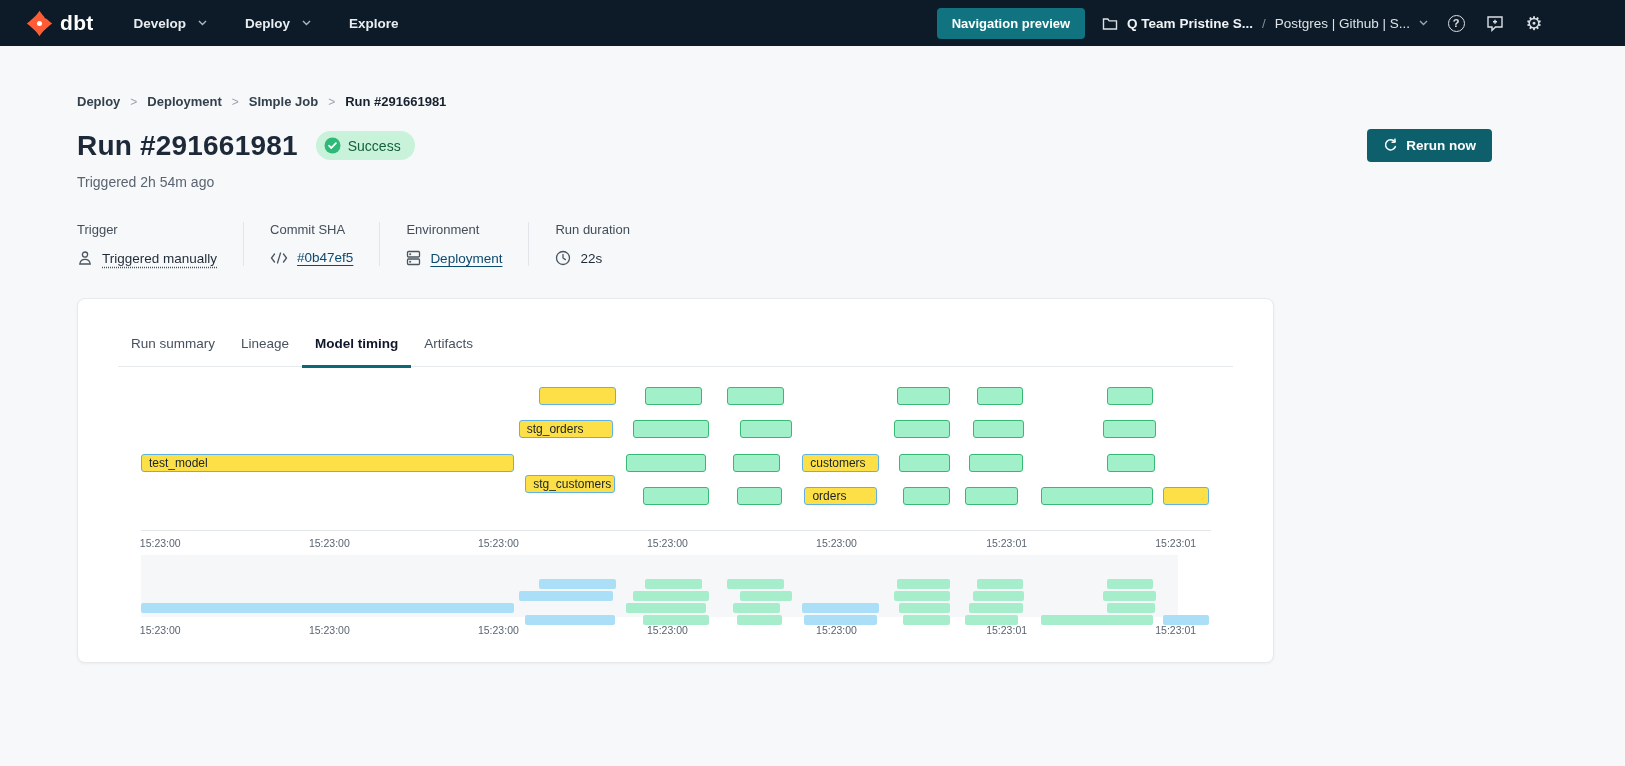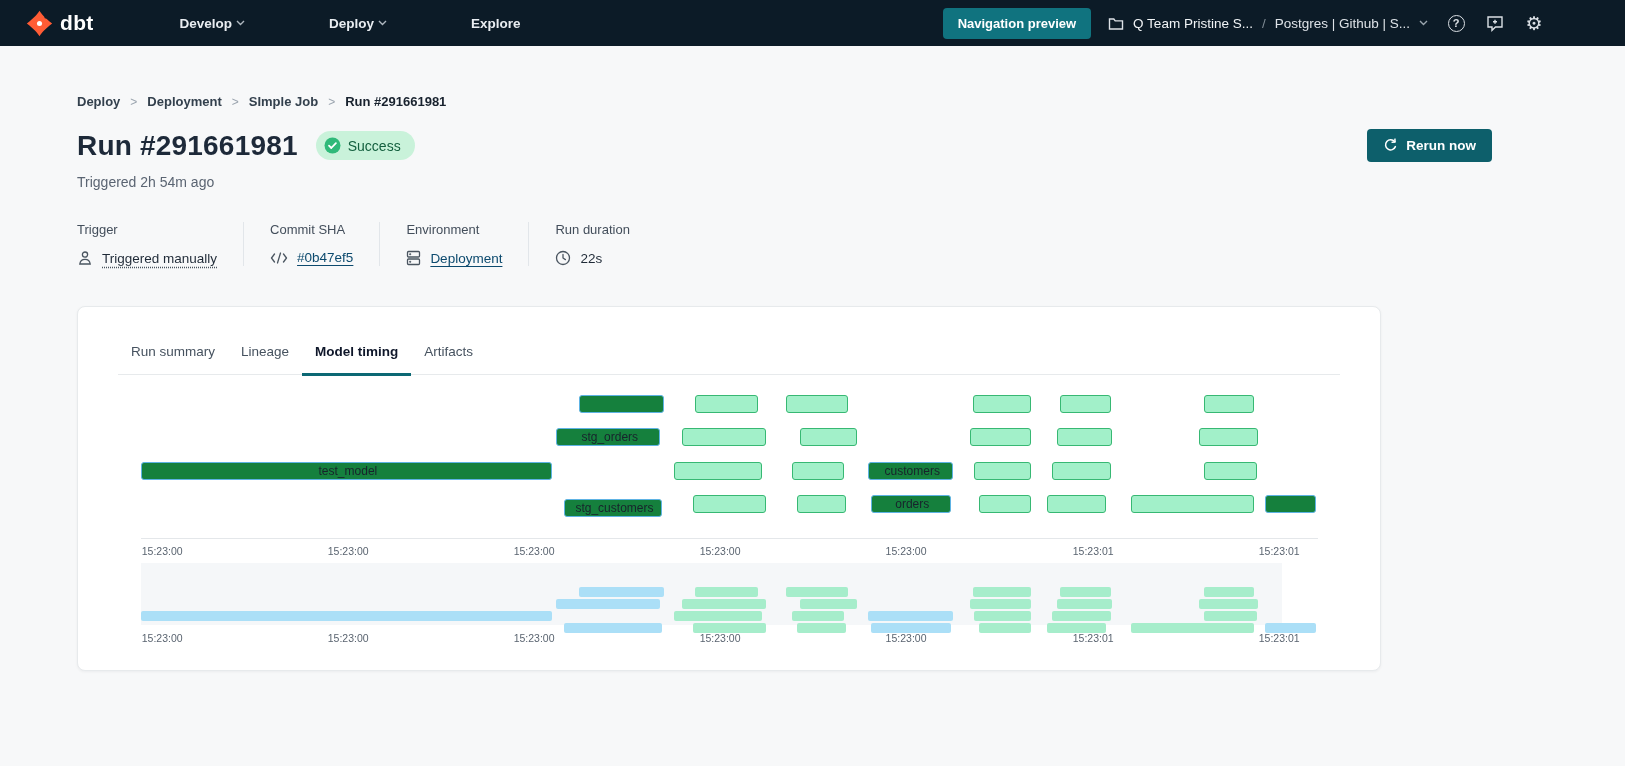--- a/index.html
+++ b/index.html
@@ -11,28 +11,28 @@
     color:#1d2939;
   }
   
   .topnav {
     height:46px; background:#0c1b27; display:flex; align-items:center;
     padding:0 80px 0 26px; color:#fff;
   }
   .brand { display:flex; align-items:center; gap:7px; margin-right:40px; }
   .brand-text { font-size:21px; font-weight:700; color:#fff; letter-spacing:.3px; }
   .primary-nav { display:flex; align-items:center; gap:38px; }
-  .nav-item { display:flex; align-items:center; gap:4px; color:#e9edf1; font-size:13.5px; font-weight:600; cursor:pointer;margin-left:46px; }
+  .nav-item { display:flex; align-items:center; gap:12px; color:#e9edf1; font-size:13.5px; font-weight:600; cursor:pointer; }
   .nav-right { margin-left:auto; display:flex; align-items:center; gap:17px; }
   .preview-btn {
     background:#10737f; color:#fff; border:none; border-radius:4px;
     font-family:inherit; font-size:13px; font-weight:600; padding:8px 15px; cursor:pointer;
   }
   .account-group { display:flex; align-items:center; gap:9px; }
-  .account-name { font-size:13.5px; font-weight:400; color:#f1f4f6; }
+  .account-name { font-size:13.5px; font-weight:700; color:#f1f4f6; }
   .account-slash { color:#7e8a94; font-size:13.5px; }
   .project-name { font-size:13.5px; color:#dde2e7; }
   .icon-btn { display:flex; align-items:center; justify-content:center; width:22px; height:22px; cursor:pointer; }
   .help-circle {
     width:17px; height:17px; border:1.5px solid #dbe0e5; border-radius:50%;
     color:#dbe0e5; font-size:11px; font-weight:700; display:flex; align-items:center; justify-content:center;
   }
   .gear-glyph { font-family:"DejaVu Sans", sans-serif; font-size:19px; color:#dbe0e5; line-height:1; }
   
   .page { padding:0; }
@@ -55,36 +55,35 @@
   
   .meta-row { margin:32px 133px 0 77px; display:flex; }
   .meta-col { padding:0 26px; border-left:1px solid #e2e6ea; }
   .meta-col:first-child { padding-left:0; border-left:none; }
   .meta-label { font-size:13px; color:#434e5b; margin-bottom:13px; }
   .meta-value { display:flex; align-items:center; gap:9px; font-size:13.5px; color:#1f2a37; }
   .meta-link { color:#0c4a6e; text-decoration:underline; text-underline-offset:3px; cursor:pointer; }
   .dotted-underline { text-decoration:underline dotted #4a5560; text-underline-offset:4px; }
   
   .card {
-    margin:40px 0 0 77px; width:1304px; height:365px;
+    margin:32px 0 0 77px; width:1197px; height:365px;
     background:#fff; border:1px solid #e7eaec; border-radius:8px;
     box-shadow:0 1px 3px rgba(16,24,40,.05);
-    text-align:center;
   }
   .tabs { margin:0 40px; padding-top:37px; display:flex; border-bottom:1px solid #e7eaec; }
   .tab { padding:0 13px 14px; font-size:13.5px; color:#46525f; cursor:pointer; border-bottom:3px solid transparent; margin-bottom:-2px; }
   .tab.active { color:#0f172a; font-weight:700; border-bottom-color:#0c6874; }
   
   .chart-area { position:relative; margin:0 62px 0 63px; height:290px; }
   .bar {
     position:absolute; height:18px; border-radius:3px; border:1px solid;
     font-size:12px; line-height:15px; padding:1px 4px 0 7px; color:#18222c;
     white-space:nowrap; overflow:hidden; cursor:pointer;
   }
-  .bar.blue { background:#15803d; border-color:#5eb3e4; }
+  .bar.blue { background:#fde047; border-color:#5eb3e4; }
   .bar.green { background:#a2f0c9; border-color:#37b873; }
   .axis-line { position:absolute; left:0; right:0; top:163px; height:1px; background:#e4e7ea; }
   .tick { position:absolute; transform:translateX(-50%); font-size:10.5px; color:#5a6470; white-space:nowrap; }
   .main-ticks .tick { top:170px; }
   .mini-ticks .tick { top:257px; }
   .mini-bg { position:absolute; left:0; top:188px; height:62px; background:#f5f7f9; }
   .mini-bar { position:absolute; height:10px; border-radius:2px; cursor:pointer; }
   .mini-bar.blue { background:#abdff7; }
   .mini-bar.green { background:#a6edcb; }
   svg { display:block; }
@@ -268,21 +267,21 @@
           <div class="bar green" style="left: 70.4%; width: 5.2%; top: 53px;"></div>
           <div class="bar green" style="left: 77.8%; width: 4.7%; top: 53px;"></div>
           <div class="bar green" style="left: 89.9%; width: 5%; top: 53px;"></div>
           <div class="bar blue" style="left: 0%; width: 34.9%; top: 87px;">test_model</div>
           <div class="bar green" style="left: 45.3%; width: 7.5%; top: 87px;"></div>
           <div class="bar green" style="left: 55.3%; width: 4.4%; top: 87px;"></div>
           <div class="bar blue" style="left: 61.8%; width: 7.2%; top: 87px;">customers</div>
           <div class="bar green" style="left: 70.8%; width: 4.8%; top: 87px;"></div>
           <div class="bar green" style="left: 77.4%; width: 5%; top: 87px;"></div>
           <div class="bar green" style="left: 90.3%; width: 4.5%; top: 87px;"></div>
-          <div class="bar blue" style="left: 35.9%; width: 8.4%; top: 124px;">stg_customers</div>
+          <div class="bar blue" style="left: 35.9%; width: 8.4%; top: 108px;">stg_customers</div>
           <div class="bar green" style="left: 46.9%; width: 6.2%; top: 120px;"></div>
           <div class="bar green" style="left: 55.7%; width: 4.2%; top: 120px;"></div>
           <div class="bar blue" style="left: 62%; width: 6.8%; top: 120px;">orders</div>
           <div class="bar green" style="left: 71.2%; width: 4.4%; top: 120px;"></div>
           <div class="bar green" style="left: 77%; width: 5%; top: 120px;"></div>
           <div class="bar green" style="left: 84.1%; width: 10.5%; top: 120px;"></div>
           <div class="bar blue" style="left: 95.5%; width: 4.3%; top: 120px;"></div>
         </div>
       <div class="axis-line"></div>
       <div class="main-ticks" id="main-ticks">

